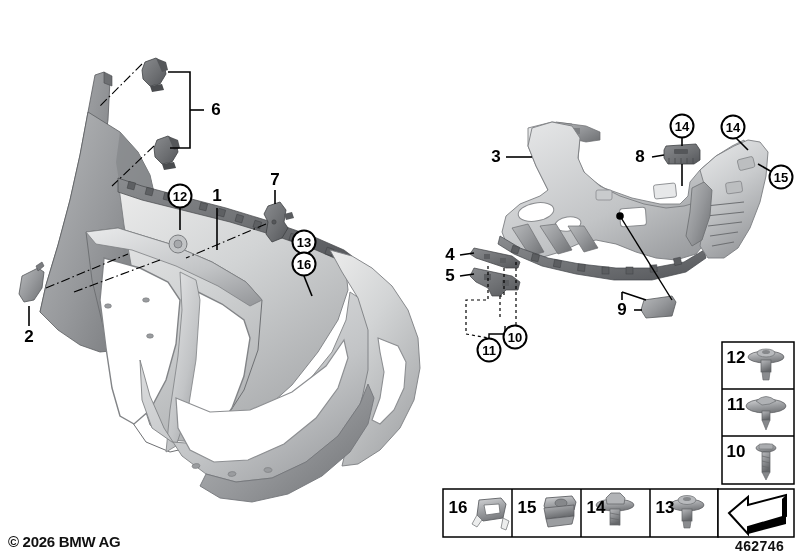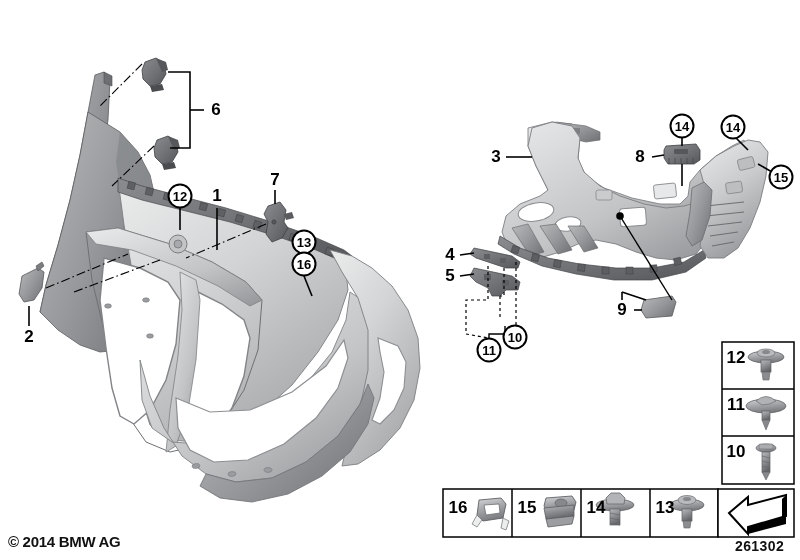--- a/index.html
+++ b/index.html
@@ -451,15 +451,15 @@
 
   <div class="legend-num" style="left:736px; top:358px;">12</div>
   <div class="legend-num" style="left:736px; top:405px;">11</div>
   <div class="legend-num" style="left:736px; top:452px;">10</div>
 
   <div class="legend-num" style="left:458px; top:508px;">16</div>
   <div class="legend-num" style="left:527px; top:508px;">15</div>
   <div class="legend-num" style="left:596px; top:508px;">14</div>
   <div class="legend-num" style="left:665px; top:508px;">13</div>
 
-  <div class="copyright">© 2014 BMW AG</div>
-  <div class="diagram-number">261302</div>
+  <div class="copyright">© 2026 BMW AG</div>
+  <div class="diagram-number">462746</div>
 </div>
 
 </body></html>

